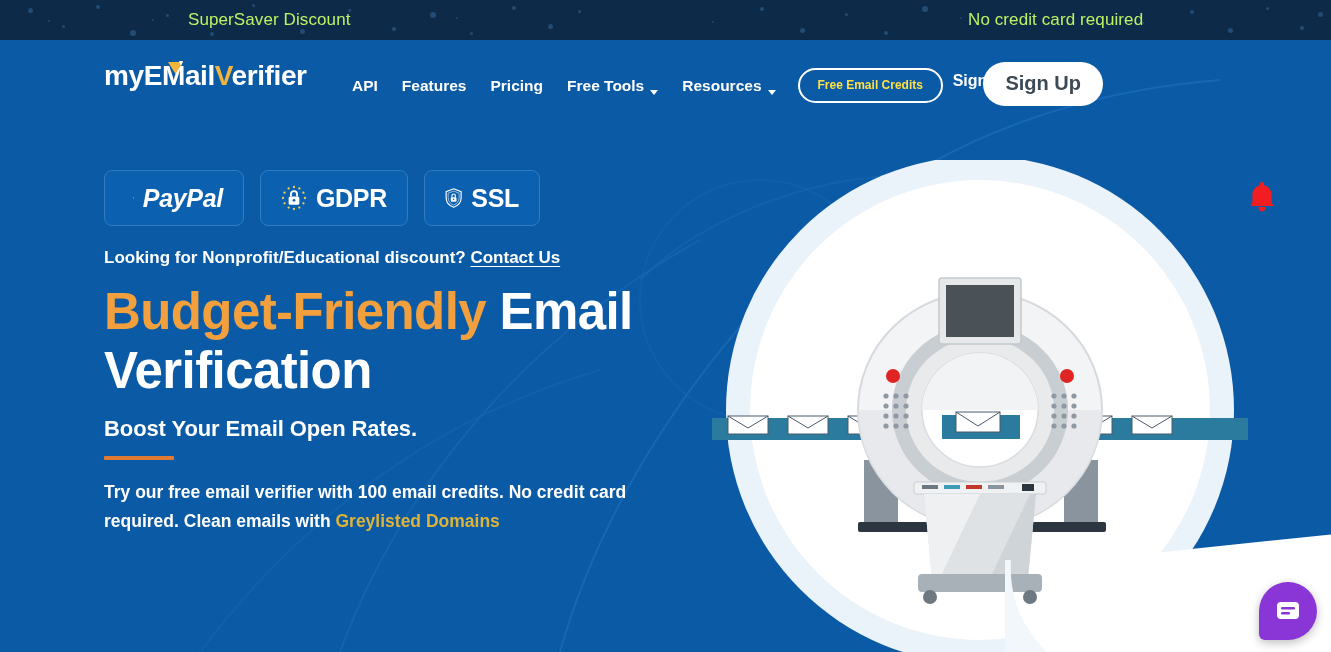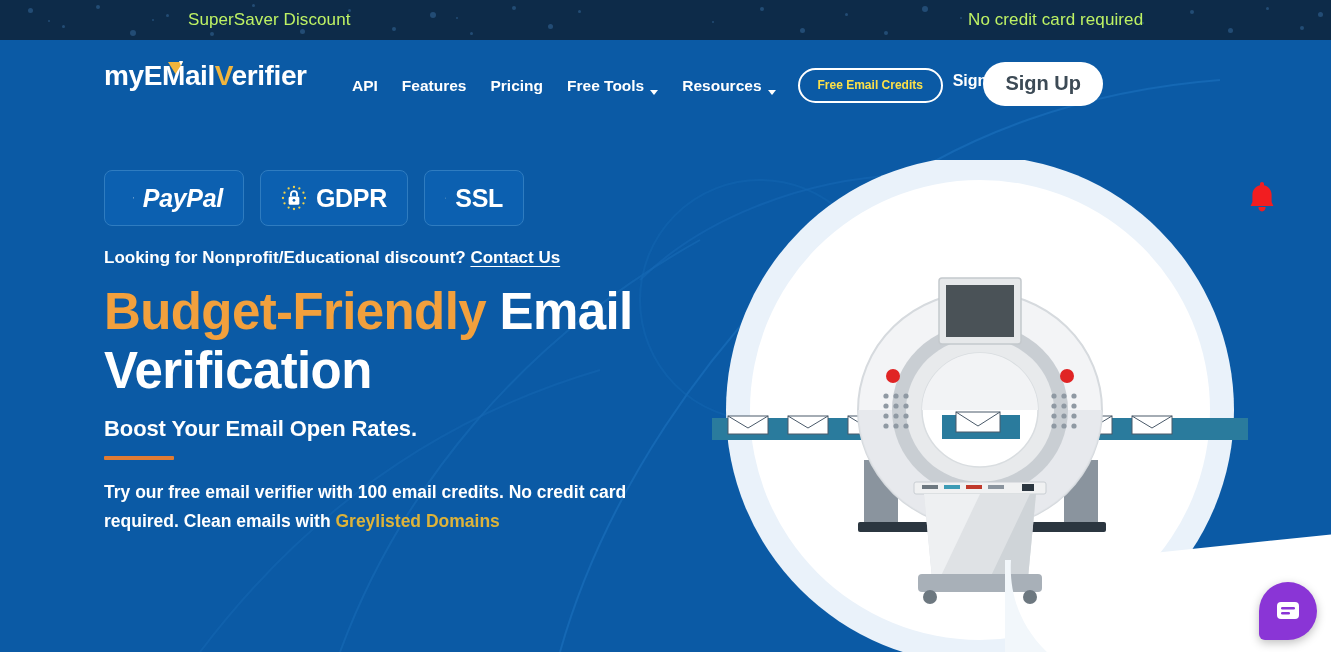--- a/index.html
+++ b/index.html
@@ -155,21 +155,21 @@
     display: flex; align-items: center; justify-content: center;
     gap: 9px;
     padding: 0 20px;
     color: #ffffff;
     font-size: 25px;
     font-weight: bold;
     letter-spacing: -.3px;
   }
   .badge-paypal { width: 140px; font-style: italic; padding-left: 28px; }
   .badge-gdpr { width: 148px; }
-  .badge-ssl { width: 100px; }
+  .badge-ssl { width: 116px; }
 
   .nonprofit {
     color: #ffffff;
     font-size: 17px;
     font-weight: bold;
     margin-bottom: 15px;
     white-space: nowrap;
   }
   .nonprofit a {
     color: #ffffff;

